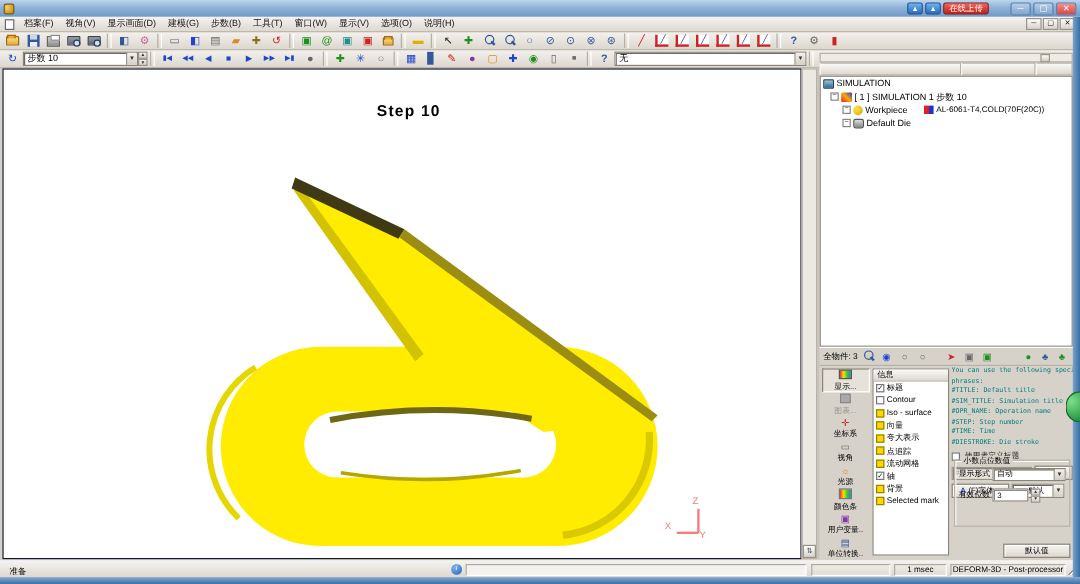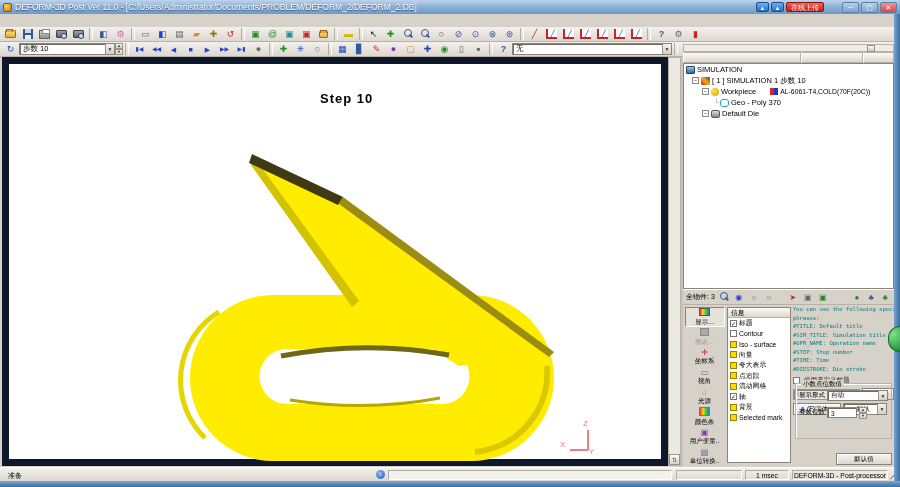--- a/index.html
+++ b/index.html
@@ -37,21 +37,21 @@
 .i-mag{width:10px;height:10px;position:relative}
 .i-mag::before{content:"";position:absolute;left:1px;top:0;width:6px;height:6px;border:1.5px solid #35589c;border-radius:50%}
 .i-mag::after{content:"";position:absolute;left:6px;top:6px;width:4px;height:1.5px;background:#35589c;transform:rotate(45deg)}
 .i-chart{width:11px;height:10px;background:#fff;border-left:2px solid #c22;border-bottom:2px solid #c22;font-size:7px;color:#23c;display:flex;align-items:center;justify-content:center}
 .i-rain{width:11px;height:9px;background:linear-gradient(90deg,#e33,#fd0,#3c3,#37c);border:1px solid #777}
 .combo{height:12px;background:#fff;border:1px solid #8a8578;box-shadow:inset 1px 1px 0 #6f6a5e;display:flex;align-items:flex-end;font-size:7.5px;padding-left:3px;color:#000}
 .combo .drop{margin-left:auto;width:9px;height:100%;background:linear-gradient(#f4f2ee,#d4cfc6);border-left:1px solid #9a948a;font-size:5px;display:flex;align-items:center;justify-content:center;color:#333}
 .spin{width:8px;height:12px;display:flex;flex-direction:column}
 .spin b{flex:1;background:linear-gradient(#f4f2ee,#d4cfc6);border:1px solid #9a948a;font-size:4px;line-height:4px;text-align:center;color:#333;font-weight:normal}
 
-.viewport{position:absolute;left:2px;top:57px;width:666px;height:409px;background:#fff;border:7px solid #0f172a}
+.viewport{position:absolute;left:2px;top:57px;width:666px;height:409px;background:#fff;border:1px solid #0f172a}
 .steplbl{position:absolute;left:311px;top:27px;font-size:13px;font-weight:bold;color:#000;letter-spacing:1px}
 .axis{position:absolute;font-size:8px;color:#f07878}
 .vscroll{position:absolute;left:668px;top:57px;width:13px;height:409px;background:#ece9e2;border:1px solid #b8b2a6}
 .vsbtn{position:absolute;left:0;bottom:0;width:11px;height:11px;background:linear-gradient(#fdfdfb,#d8d3ca);border:1px solid #9a948a;font-size:6px;line-height:10px;text-align:center;color:#456}
 .splitter{position:absolute;left:681px;top:57px;width:2px;height:409px;background:#c8c3ba}
 
 .rpanel{position:absolute;left:683px;top:44px;width:242px;height:423px;background:#d6d2ca}
 .hscroll{position:absolute;left:0;top:0;width:211px;height:8px;background:#efece6;border:1px solid #b8b2a6}
 .hsbtn{position:absolute;right:18px;top:0;width:8px;height:7px;background:linear-gradient(#fdfdfb,#cfcac1);border:1px solid #9a948a}
 .thead{position:absolute;left:0;top:8px;width:211px;height:11px;display:flex}
@@ -102,32 +102,49 @@
 .greentab{position:absolute;left:888px;top:326px;width:12px;height:26px;border-radius:13px 0 0 13px;background:radial-gradient(circle at 35% 30%,#7fe08a,#1f8f3a);border:1px solid #14652a;border-right:none}
 .c-blue{color:#2244cc}.c-dblue{color:#35589c}.c-red{color:#cc2222}.c-green{color:#1f8f1f}.c-teal{color:#1f8f8f}.c-orange{color:#e08820}.c-gray{color:#666}.c-purple{color:#8833aa}.c-yellow{color:#d8b400}.c-black{color:#222}.c-pink{color:#cc6699}.c-olive{color:#887711}
 </style>
 </head>
 <body>
 
 <div id="win">
 
   <div class="titlebar">
     <div class="appicon"></div>
-    <div class="title">DEFORM-3D Post Ver 11.0 - [C:/Users/Administrator/Documents/PROBLEM/DEFORM_2/DEFORM_2.DB]</div>
     <div class="tright">
       <div class="bluebtn">▲</div>
       <div class="bluebtn">▲</div>
       <div class="redbadge">在线上传</div>
       <div style="width:14px"></div>
       <div class="capbtn">─</div>
       <div class="capbtn">▢</div>
       <div class="capbtn close">✕</div>
     </div>
   </div>
 
+  <div class="menubar">
+    <div class="docicon"></div>
+    <div class="mitem">档案(F)</div>
+    <div class="mitem">视角(V)</div>
+    <div class="mitem">显示画面(D)</div>
+    <div class="mitem">建模(G)</div>
+    <div class="mitem">步数(B)</div>
+    <div class="mitem">工具(T)</div>
+    <div class="mitem">窗口(W)</div>
+    <div class="mitem">显示(V)</div>
+    <div class="mitem">选项(O)</div>
+    <div class="mitem">说明(H)</div>
+    <div class="mdibtns">
+      <div class="mdib">─</div>
+      <div class="mdib">▢</div>
+      <div class="mdib">✕</div>
+    </div>
+  </div>
 
   <div class="tbar" style="top:27px">
     <div class="tb">
         <span class="i-folder"></span>
       </div>
     <div class="tb">
         <span class="i-floppy"></span>
       </div>
     <div class="tb">
         <span class="i-printer"></span>
@@ -388,25 +405,20 @@
         <span class="tico" style="background:linear-gradient(45deg,#d22,#fa0,#23c)"></span>
         <span>[ 1 ]  SIMULATION 1  步数 10</span>
       </div>
       <div class="trow" style="padding-left:18px">
         <span class="texp">−</span>
         <span class="tico" style="background:radial-gradient(circle at 35% 35%,#ffe24a,#d8a400);border-radius:50%;width:8px"></span>
         <span>Workpiece</span>
         <span class="badgeico"></span>
         <span class="mattxt">AL-6061-T4,COLD(70F(20C))</span>
       </div>
-      <div class="trow" style="padding-left:30px">
-        <span class="branch">└</span>
-        <span class="tico" style="background:#fff;border:1px solid #2aa;border-radius:3px"></span>
-        <span>Geo - Poly 370</span>
-      </div>
       <div class="trow" style="padding-left:18px">
         <span class="texp">−</span>
         <span class="tico" style="background:linear-gradient(#ddd,#888);border:1px solid #555;border-radius:2px"></span>
         <span>Default Die</span>
       </div>
     </div>
 
     <div class="ptool">
       <span class="lbl">全物件: 3</span>
       <div class="pic">

